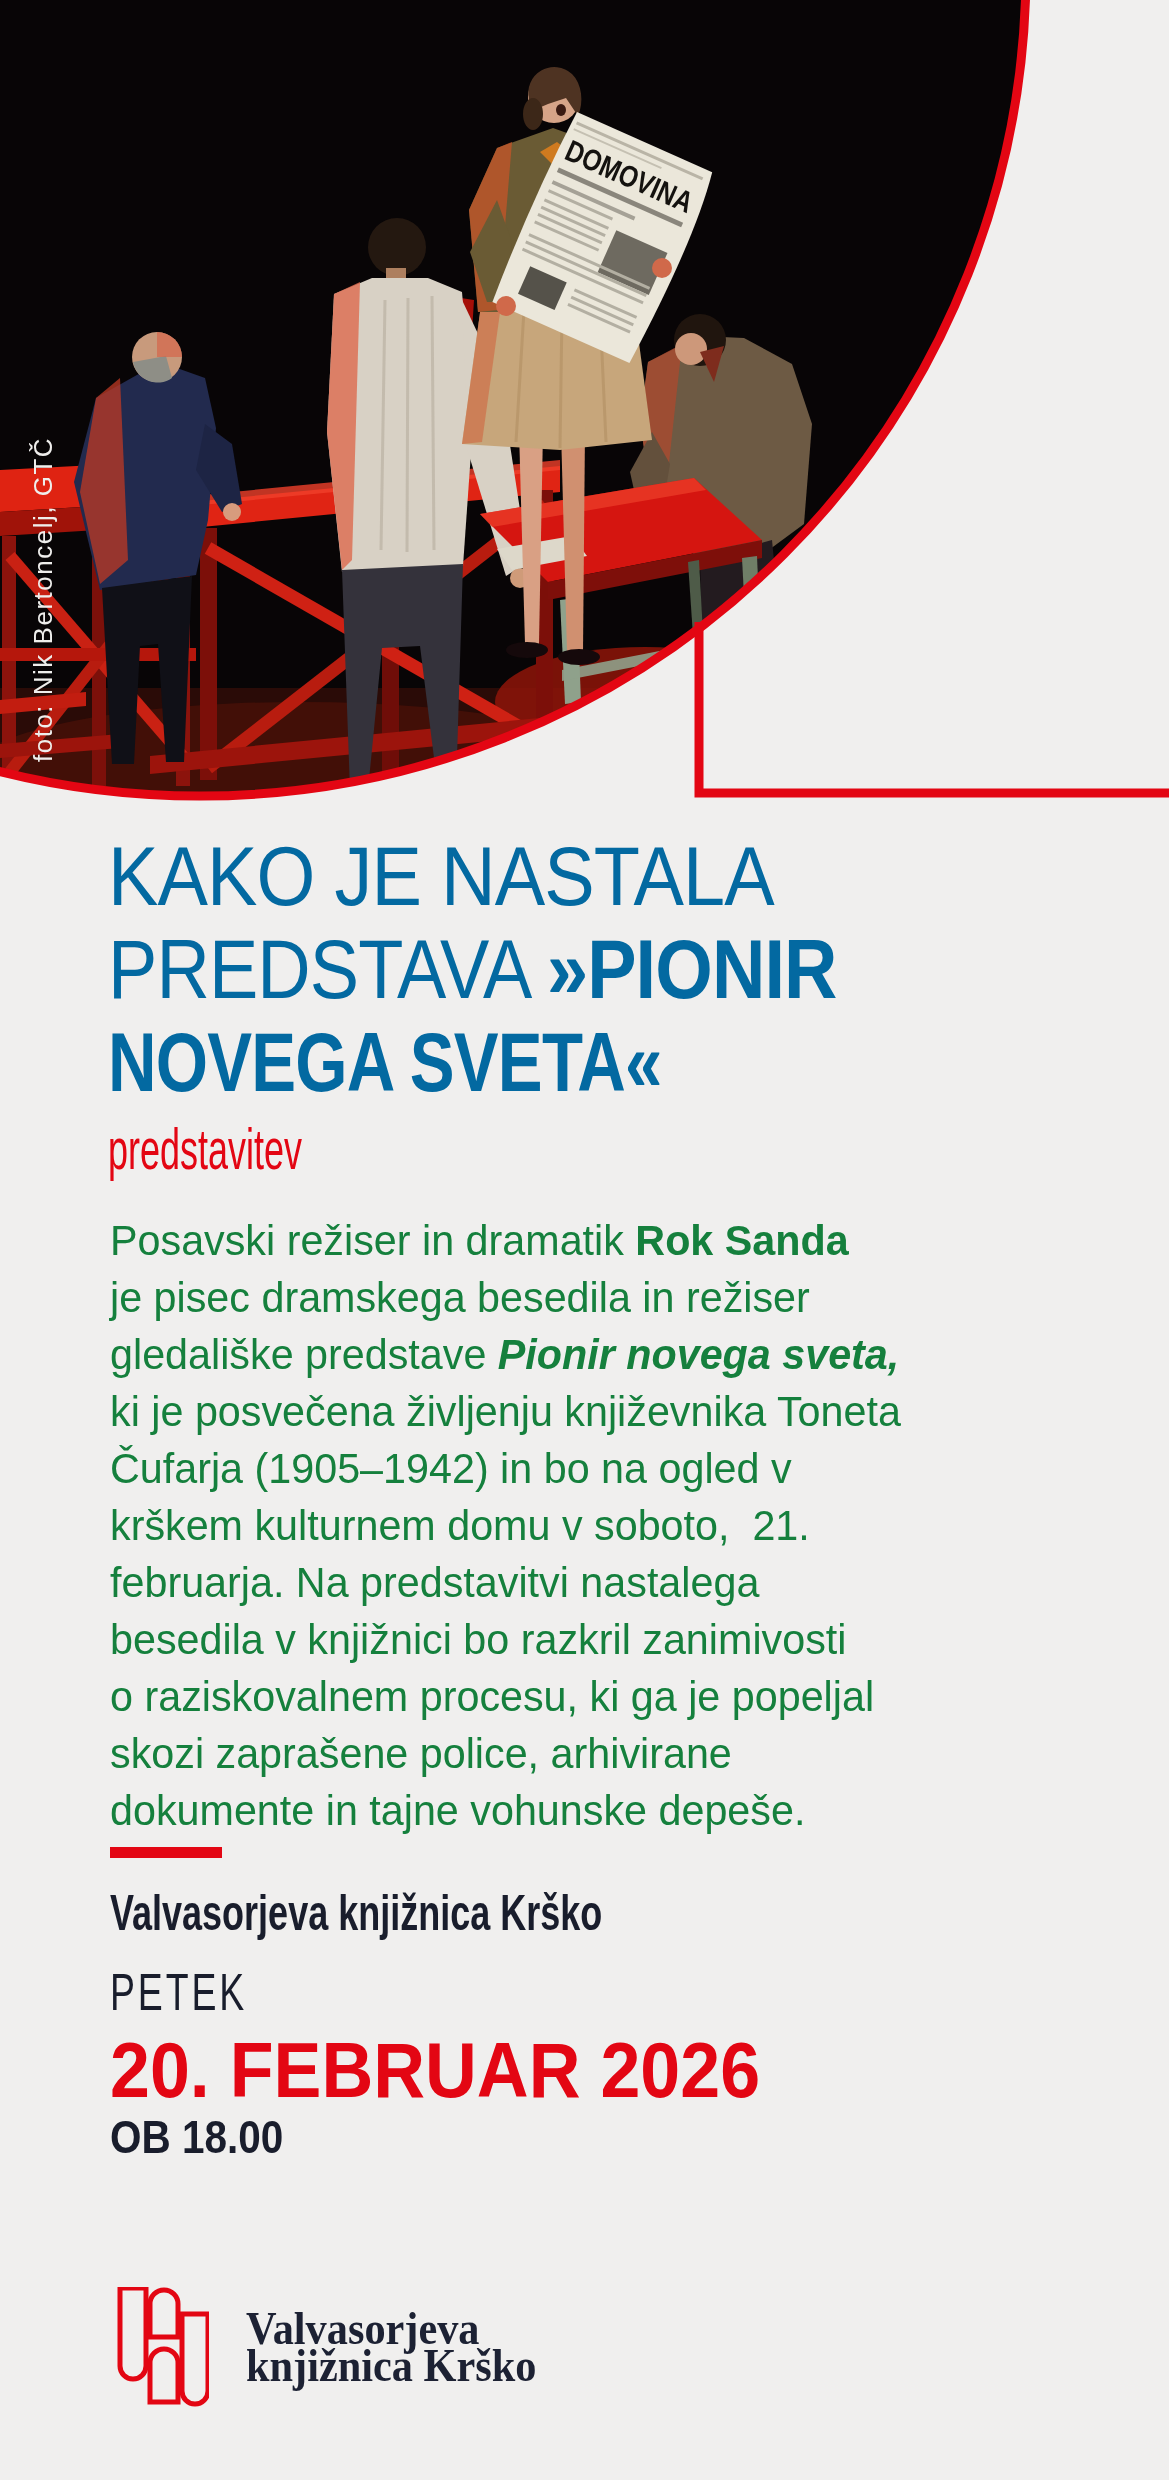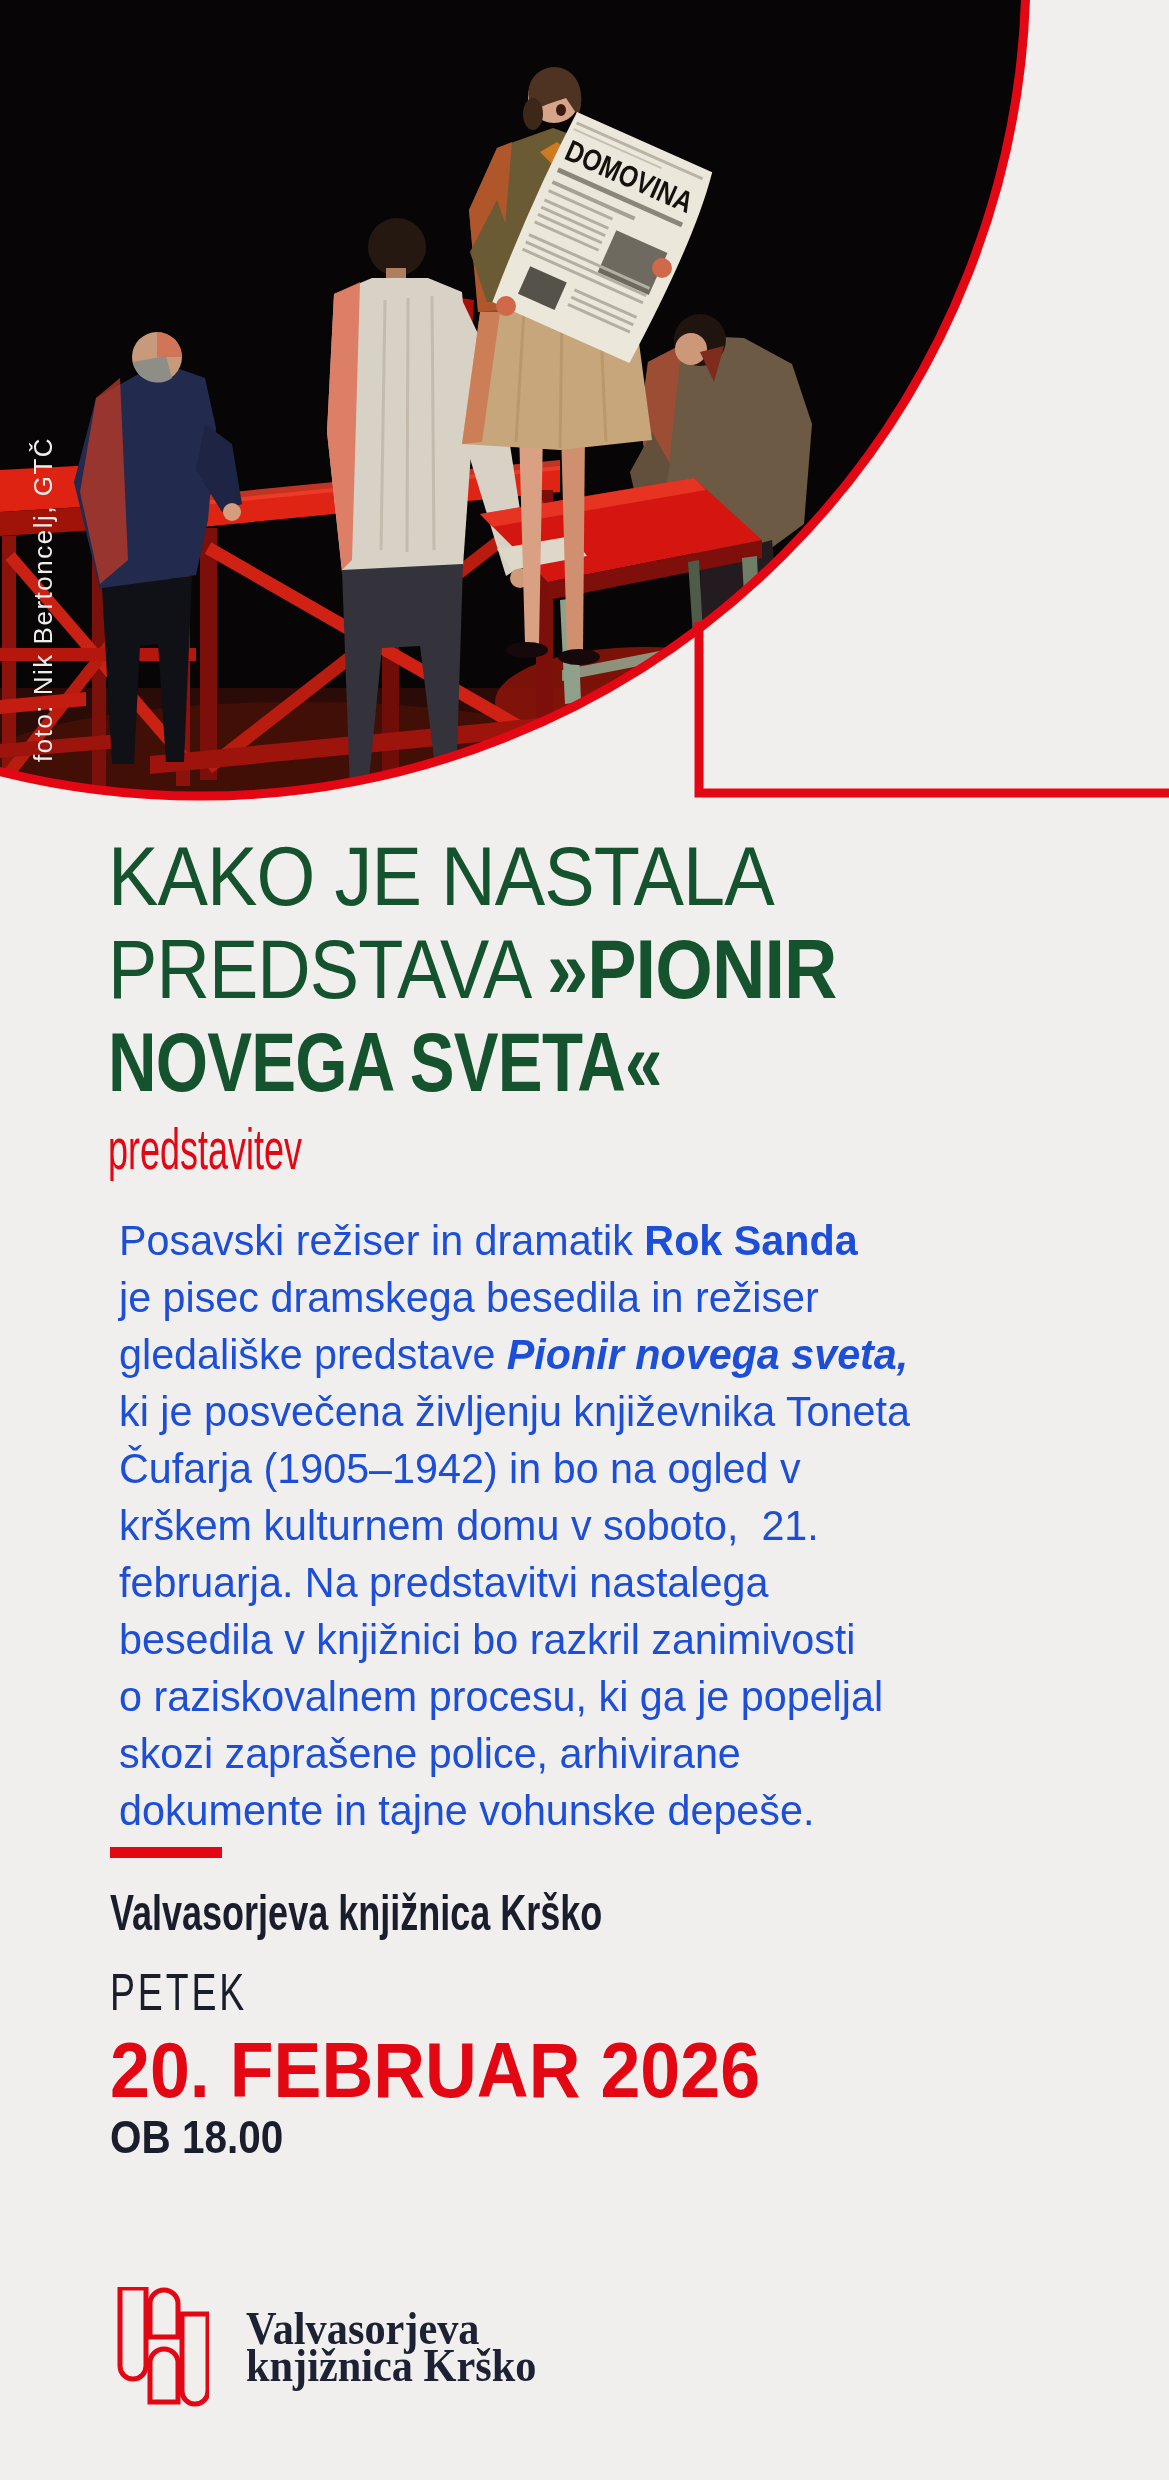--- a/index.html
+++ b/index.html
@@ -4,32 +4,32 @@
 <style>
   html,body{margin:0;padding:0;background:#d8d8d8}
   .page{
     position:relative;width:1169px;height:2480px;margin:0 auto;
     background:#f0efee;overflow:hidden;
     font-family:"Liberation Sans",sans-serif;
   }
   .hero{position:absolute;left:0;top:0;width:1169px;height:810px}
   .hero svg{display:block}
 
-  .title{position:absolute;left:108px;top:830px;color:#14532d}
+  .title{position:absolute;left:108px;top:830px;color:#0369a1}
   .title .ln{font-size:84px;line-height:93px;font-weight:400;white-space:nowrap;
              letter-spacing:-1px;transform-origin:left center}
   .title .ln:nth-child(1){transform:scaleX(.90)}
   .title .ln:nth-child(2){transform:scaleX(.88)}
   .title .ln:nth-child(3){transform:scaleX(.80)}
   .title .b{font-weight:700}
 
   .subtitle{position:absolute;left:108px;top:1118px;font-size:58px;line-height:62px;
             color:#e30613;white-space:nowrap;transform:scaleX(.62);transform-origin:left top}
 
-  .bodytext{position:absolute;left:119px;top:1212px;color:#1d4ed8}
+  .bodytext{position:absolute;left:110px;top:1212px;color:#15803d}
   .bodytext .ln{font-size:43px;line-height:57px;white-space:nowrap;
                 transform:scaleX(.96);transform-origin:left center}
   .b{font-weight:700}
   .i{font-style:italic}
 
   .divider{position:absolute;left:110px;top:1847px;width:112px;height:11px;background:#e30613}
 
   .venue{position:absolute;left:110px;top:1884px;font-size:50px;font-weight:700;color:#191d2c;
          white-space:nowrap;transform:scaleX(.72);transform-origin:left top}
   .day{position:absolute;left:110px;top:1962px;font-size:52px;font-weight:400;color:#191d2c;

